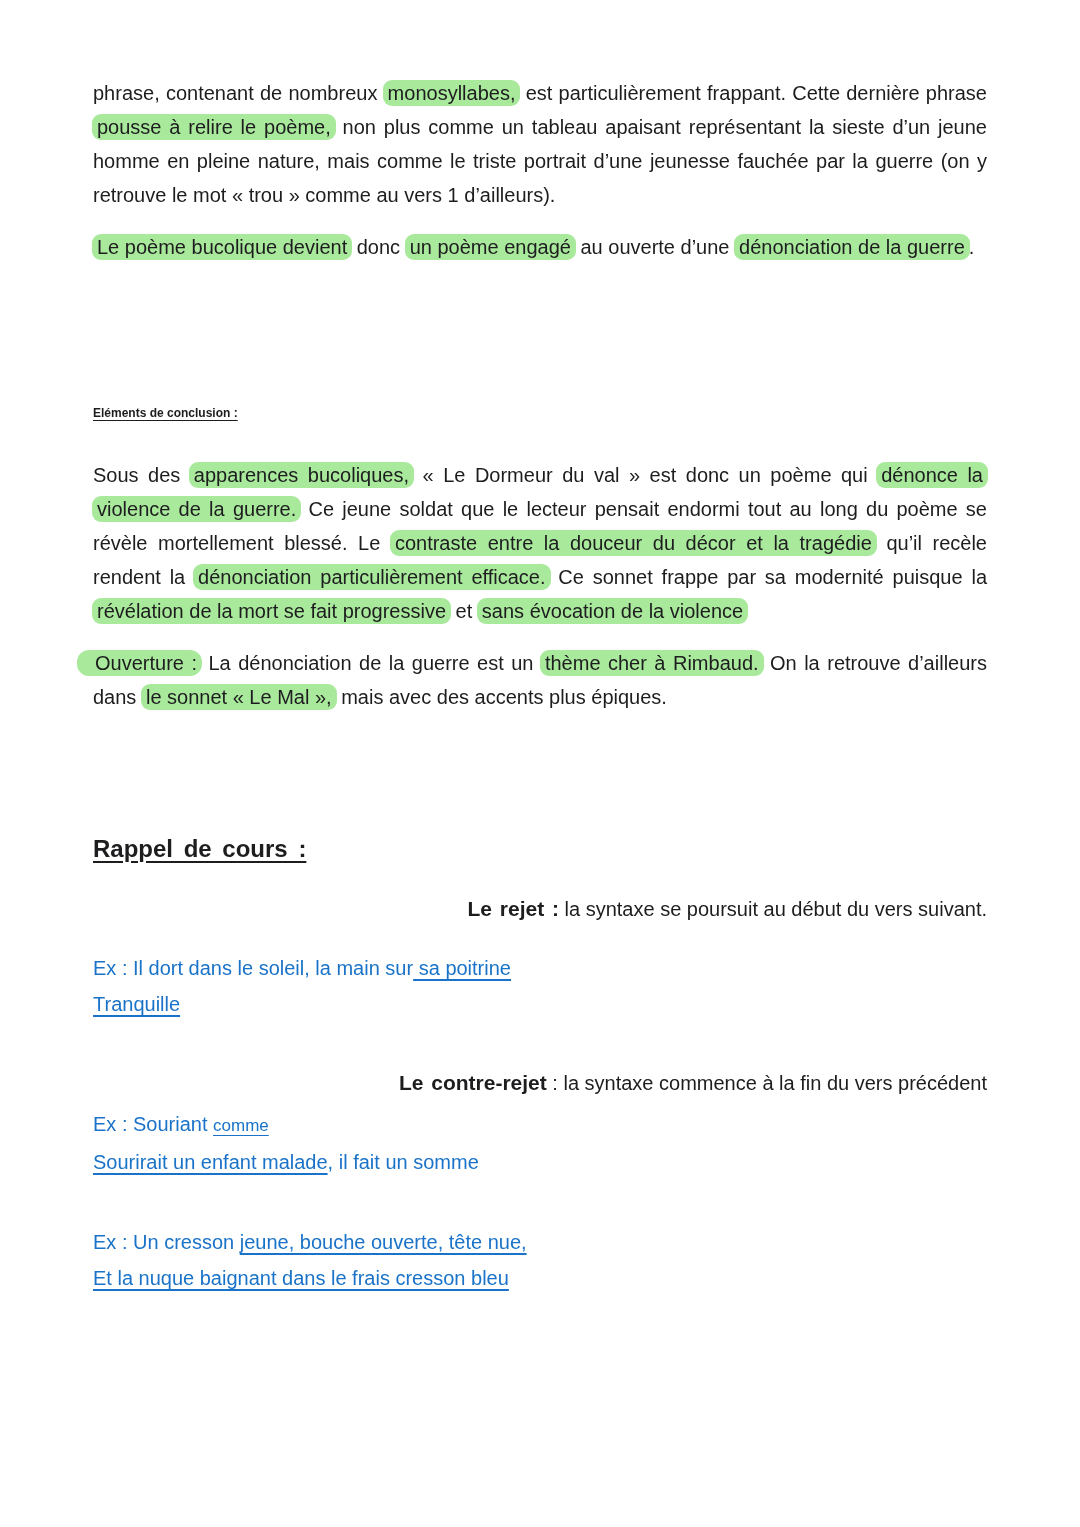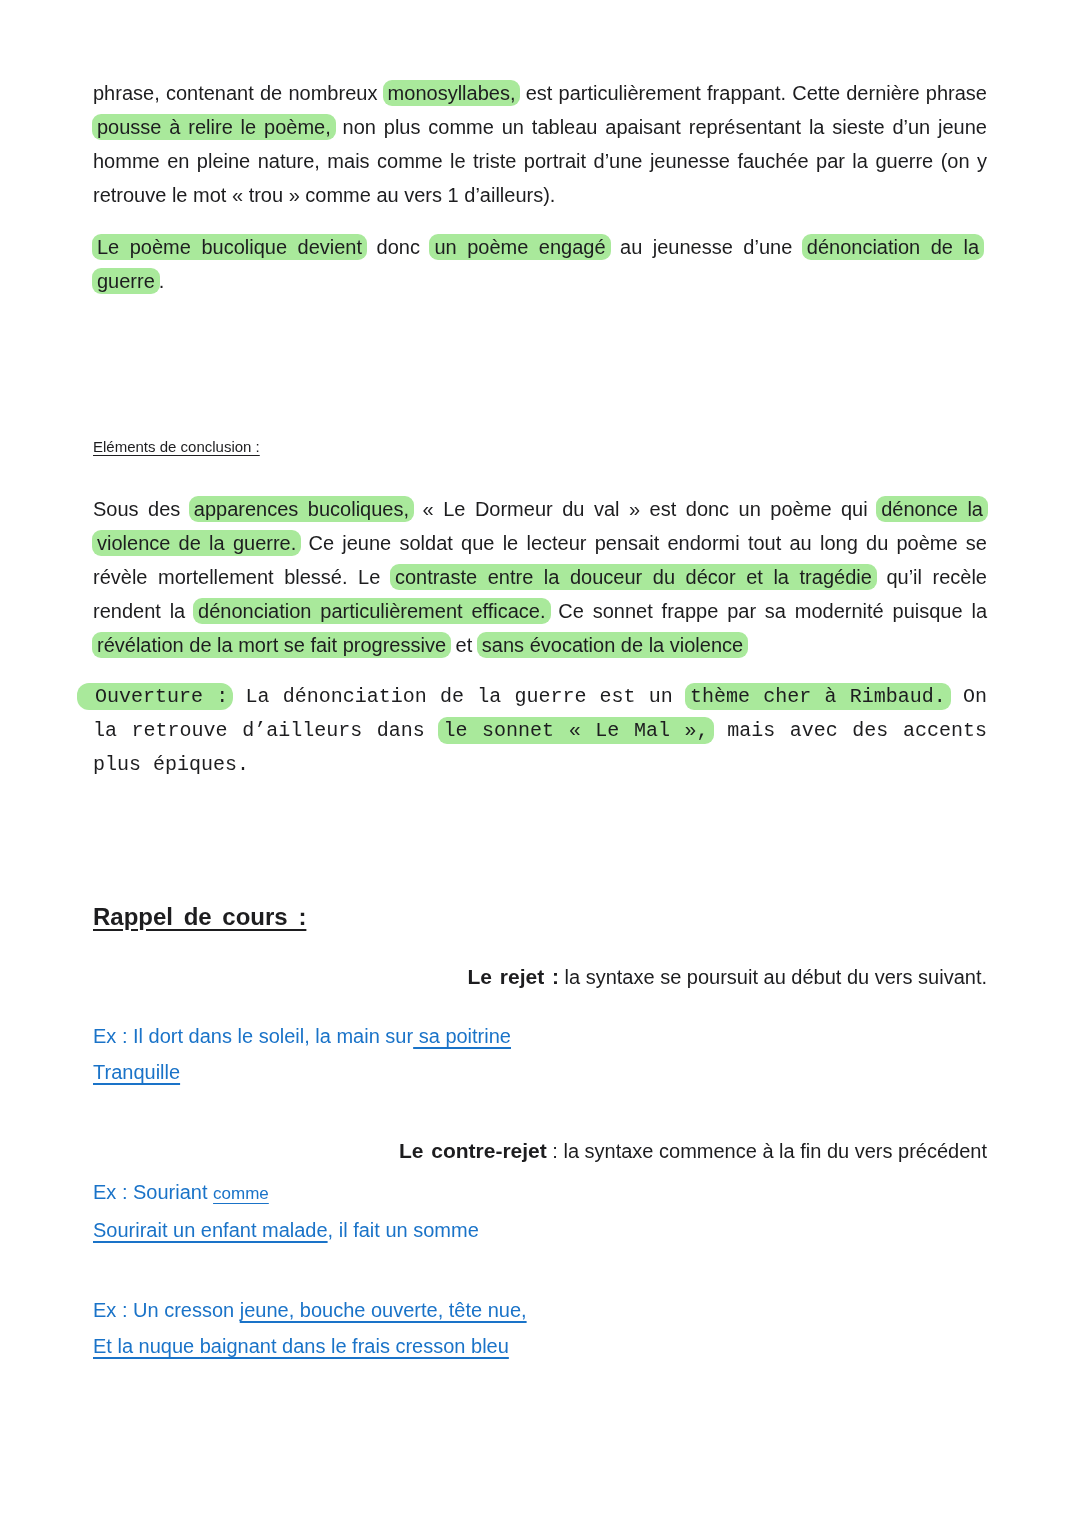--- a/index.html
+++ b/index.html
@@ -29,22 +29,22 @@
     margin:-2px -1px;
     box-decoration-break:clone;
     -webkit-box-decoration-break:clone;
   }
   .hl-start{
     margin-left:-16px;
     padding-left:18px;
     border-radius:12px;
   }
   .section-heading{
-    font-weight:normal;
-    font-size:15px;
+    font-weight:bold;
+    font-size:12px;
     margin:132px 0 28px 0;
   }
   .section-heading .underline{text-decoration:underline;text-underline-offset:3px;}
   .rappel-heading{
     font-weight:bold;
     font-size:24px;
     margin:118px 0 26px 0;
     word-spacing:4px;
   }
   .rappel-heading .underline{text-decoration:underline;text-underline-offset:4px;}
@@ -53,30 +53,30 @@
   .def-line.tight{margin:0 0 6px 0;}
   .blue-block{
     color:var(--blue);
     margin:0 0 44px 0;
     line-height:36px;
     text-align:left;
   }
   .blue-block.last{margin-bottom:0;}
   .u{text-decoration:underline;text-underline-offset:4px;}
   .small{font-size:17px;}
-  .ouverture{margin-bottom:0;font-family:Liberation Mono, monospace;}
+  .ouverture{margin-bottom:0;}
 </style>
 </head>
 <body>
 
 <div class="page">
 
   <p class="para"><span>phrase, contenant de nombreux </span><span class="hl">monosyllabes,</span><span> est particulièrement frappant. Cette dernière phrase </span><span class="hl">pousse à relire le poème,</span><span> non plus comme un tableau apaisant représentant la sieste d’un jeune homme en pleine nature, mais comme le triste portrait d’une jeunesse fauchée par la guerre (on y retrouve le mot « trou » comme au vers 1 d’ailleurs).</span></p>
 
-  <p class="para"><span class="hl">Le poème bucolique devient</span><span> donc </span><span class="hl">un poème engagé</span><span> au jeunesse d’une </span><span class="hl">dénonciation de la guerre</span><span>.</span></p>
+  <p class="para"><span class="hl">Le poème bucolique devient</span><span> donc </span><span class="hl">un poème engagé</span><span> au ouverte d’une </span><span class="hl">dénonciation de la guerre</span><span>.</span></p>
 
   <h3 class="section-heading"><span class="underline">Eléments de conclusion : </span></h3>
 
   <p class="para"><span>Sous des </span><span class="hl">apparences bucoliques,</span><span> « Le Dormeur du val » est donc un poème qui </span><span class="hl">dénonce la violence de la guerre.</span><span> Ce jeune soldat que le lecteur pensait endormi tout au long du poème se révèle mortellement blessé. Le </span><span class="hl">contraste entre la douceur du décor et la tragédie</span><span> qu’il recèle rendent la </span><span class="hl">dénonciation particulièrement efficace.</span><span> Ce sonnet frappe par sa modernité puisque la </span><span class="hl">révélation de la mort se fait progressive</span><span> et </span><span class="hl">sans évocation de la violence</span></p>
 
   <p class="para ouverture"><span class="hl hl-start">Ouverture :</span><span> La dénonciation de la guerre est un </span><span class="hl">thème cher à Rimbaud.</span><span> On la retrouve d’ailleurs dans </span><span class="hl">le sonnet « Le Mal »,</span><span> mais avec des accents plus épiques.</span></p>
 
   <h3 class="rappel-heading"><span class="underline">Rappel de cours : </span></h3>
 
   <p class="para no-justify def-line"><span class="term">Le rejet :</span><span> la syntaxe se poursuit au début du vers suivant.</span></p>

